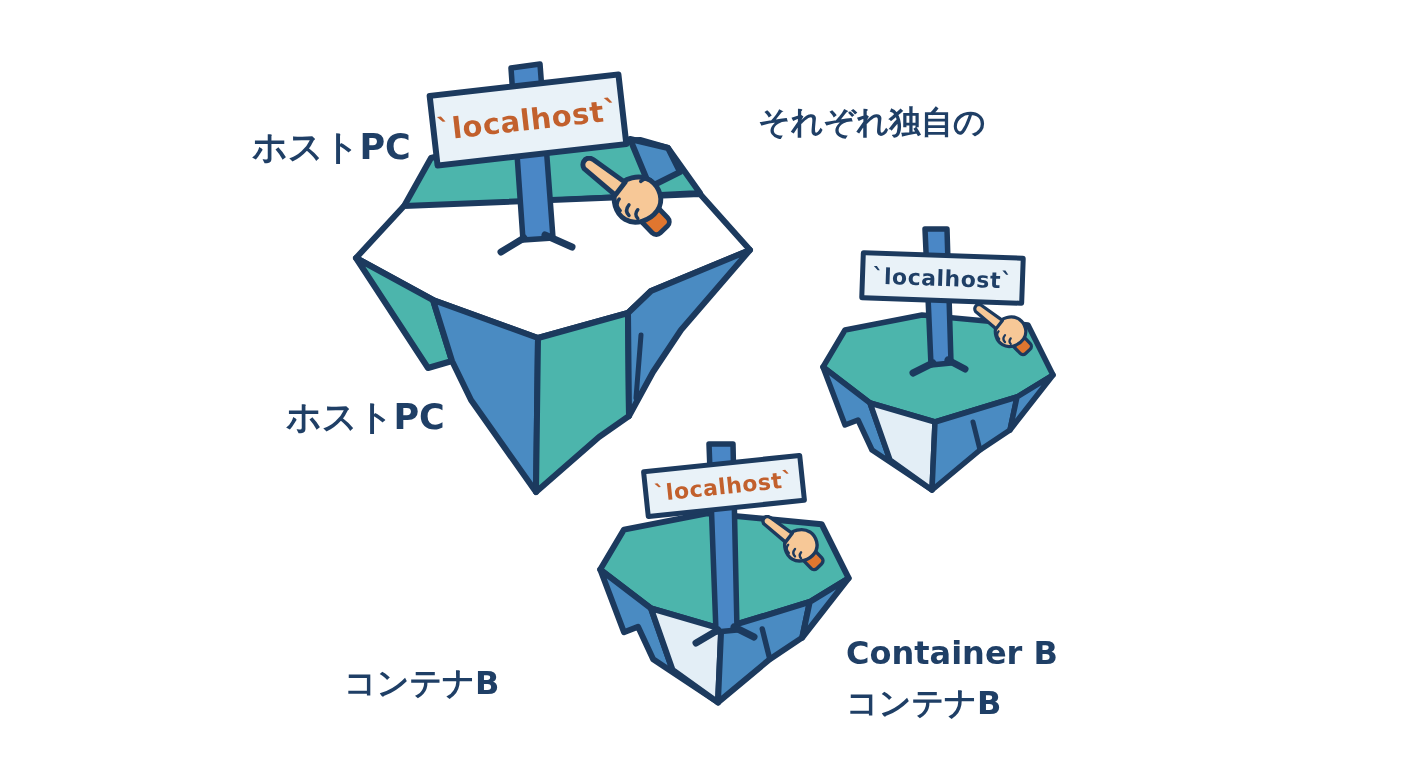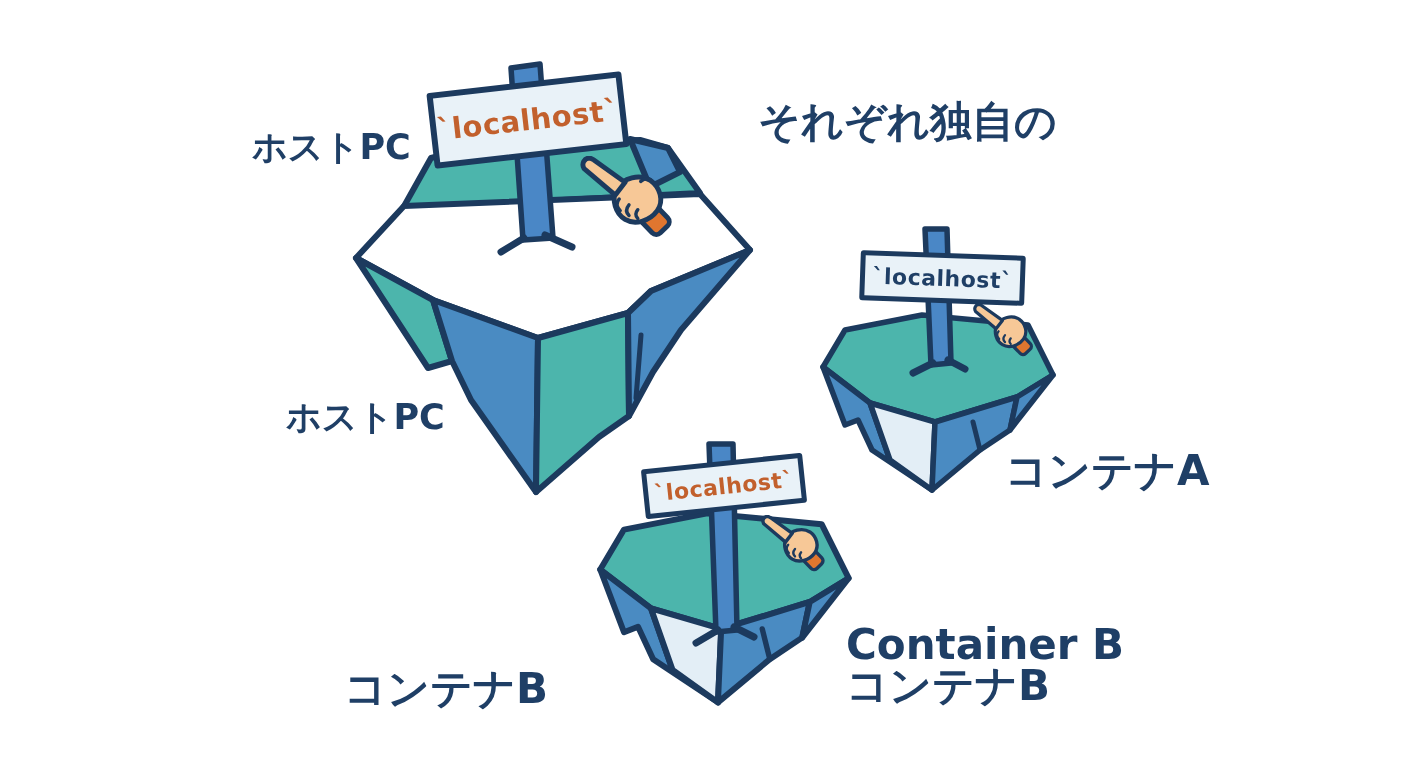--- a/index.html
+++ b/index.html
@@ -32,29 +32,29 @@
   .sign-text--orange{color:var(--sign_text_orange);}
   .sign-text--navy{color:var(--sign_text_navy);}
   
   .hand{position:absolute;z-index:3;}
   .skin{fill:var(--hand_skin);stroke:var(--outline_navy);stroke-width:5;stroke-linejoin:round;}
   .cuff{fill:var(--cuff_orange);stroke:var(--outline_navy);stroke-width:5;stroke-linejoin:round;}
   .handline{fill:none;stroke:var(--outline_navy);stroke-width:3.5;stroke-linecap:round;}
   
   .label{
     position:absolute;z-index:2;color:var(--text_navy);
-    font-weight:bold;font-size:42px;line-height:1.2;white-space:nowrap;
+    font-weight:bold;font-size:32px;line-height:1.2;white-space:nowrap;
   }
   .label--host-top{left:252px;top:126px;font-size:35px;}
   .label--annotation{left:758px;top:98px;line-height:48px;}
   .label--annotation span{display:block;}
   .label--host-bottom{left:286px;top:396px;font-size:35px;}
   .label--a{left:1005px;top:446px;}
   .label--b{left:846px;top:624px;line-height:41px;}
-  .label--b span{display:block;}
+  .label--b span{display:block;margin-top:9px;}
   .label--b-left{left:344px;top:664px;}
 </style>
 </head>
 <body>
 
 <div class="stage">
 
   <svg class="scene" width="1408" height="768" viewBox="0 0 1408 768" xmlns="http://www.w3.org/2000/svg">
 
     <defs>
@@ -140,21 +140,20 @@
   </svg>
 
   <div class="label label--host-top">ホストPC</div>
 
   <div class="label label--annotation">
     <span>それぞれ独自の</span>
   </div>
 
   <div class="label label--host-bottom">ホストPC</div>
 
-  <div class="label label--a">コンテナA</div>
 
   <div class="label label--b">
     <span>Container B</span>
     <span>コンテナB</span>
   </div>
 
   <div class="label label--b-left">コンテナB</div>
 
 </div>
 

